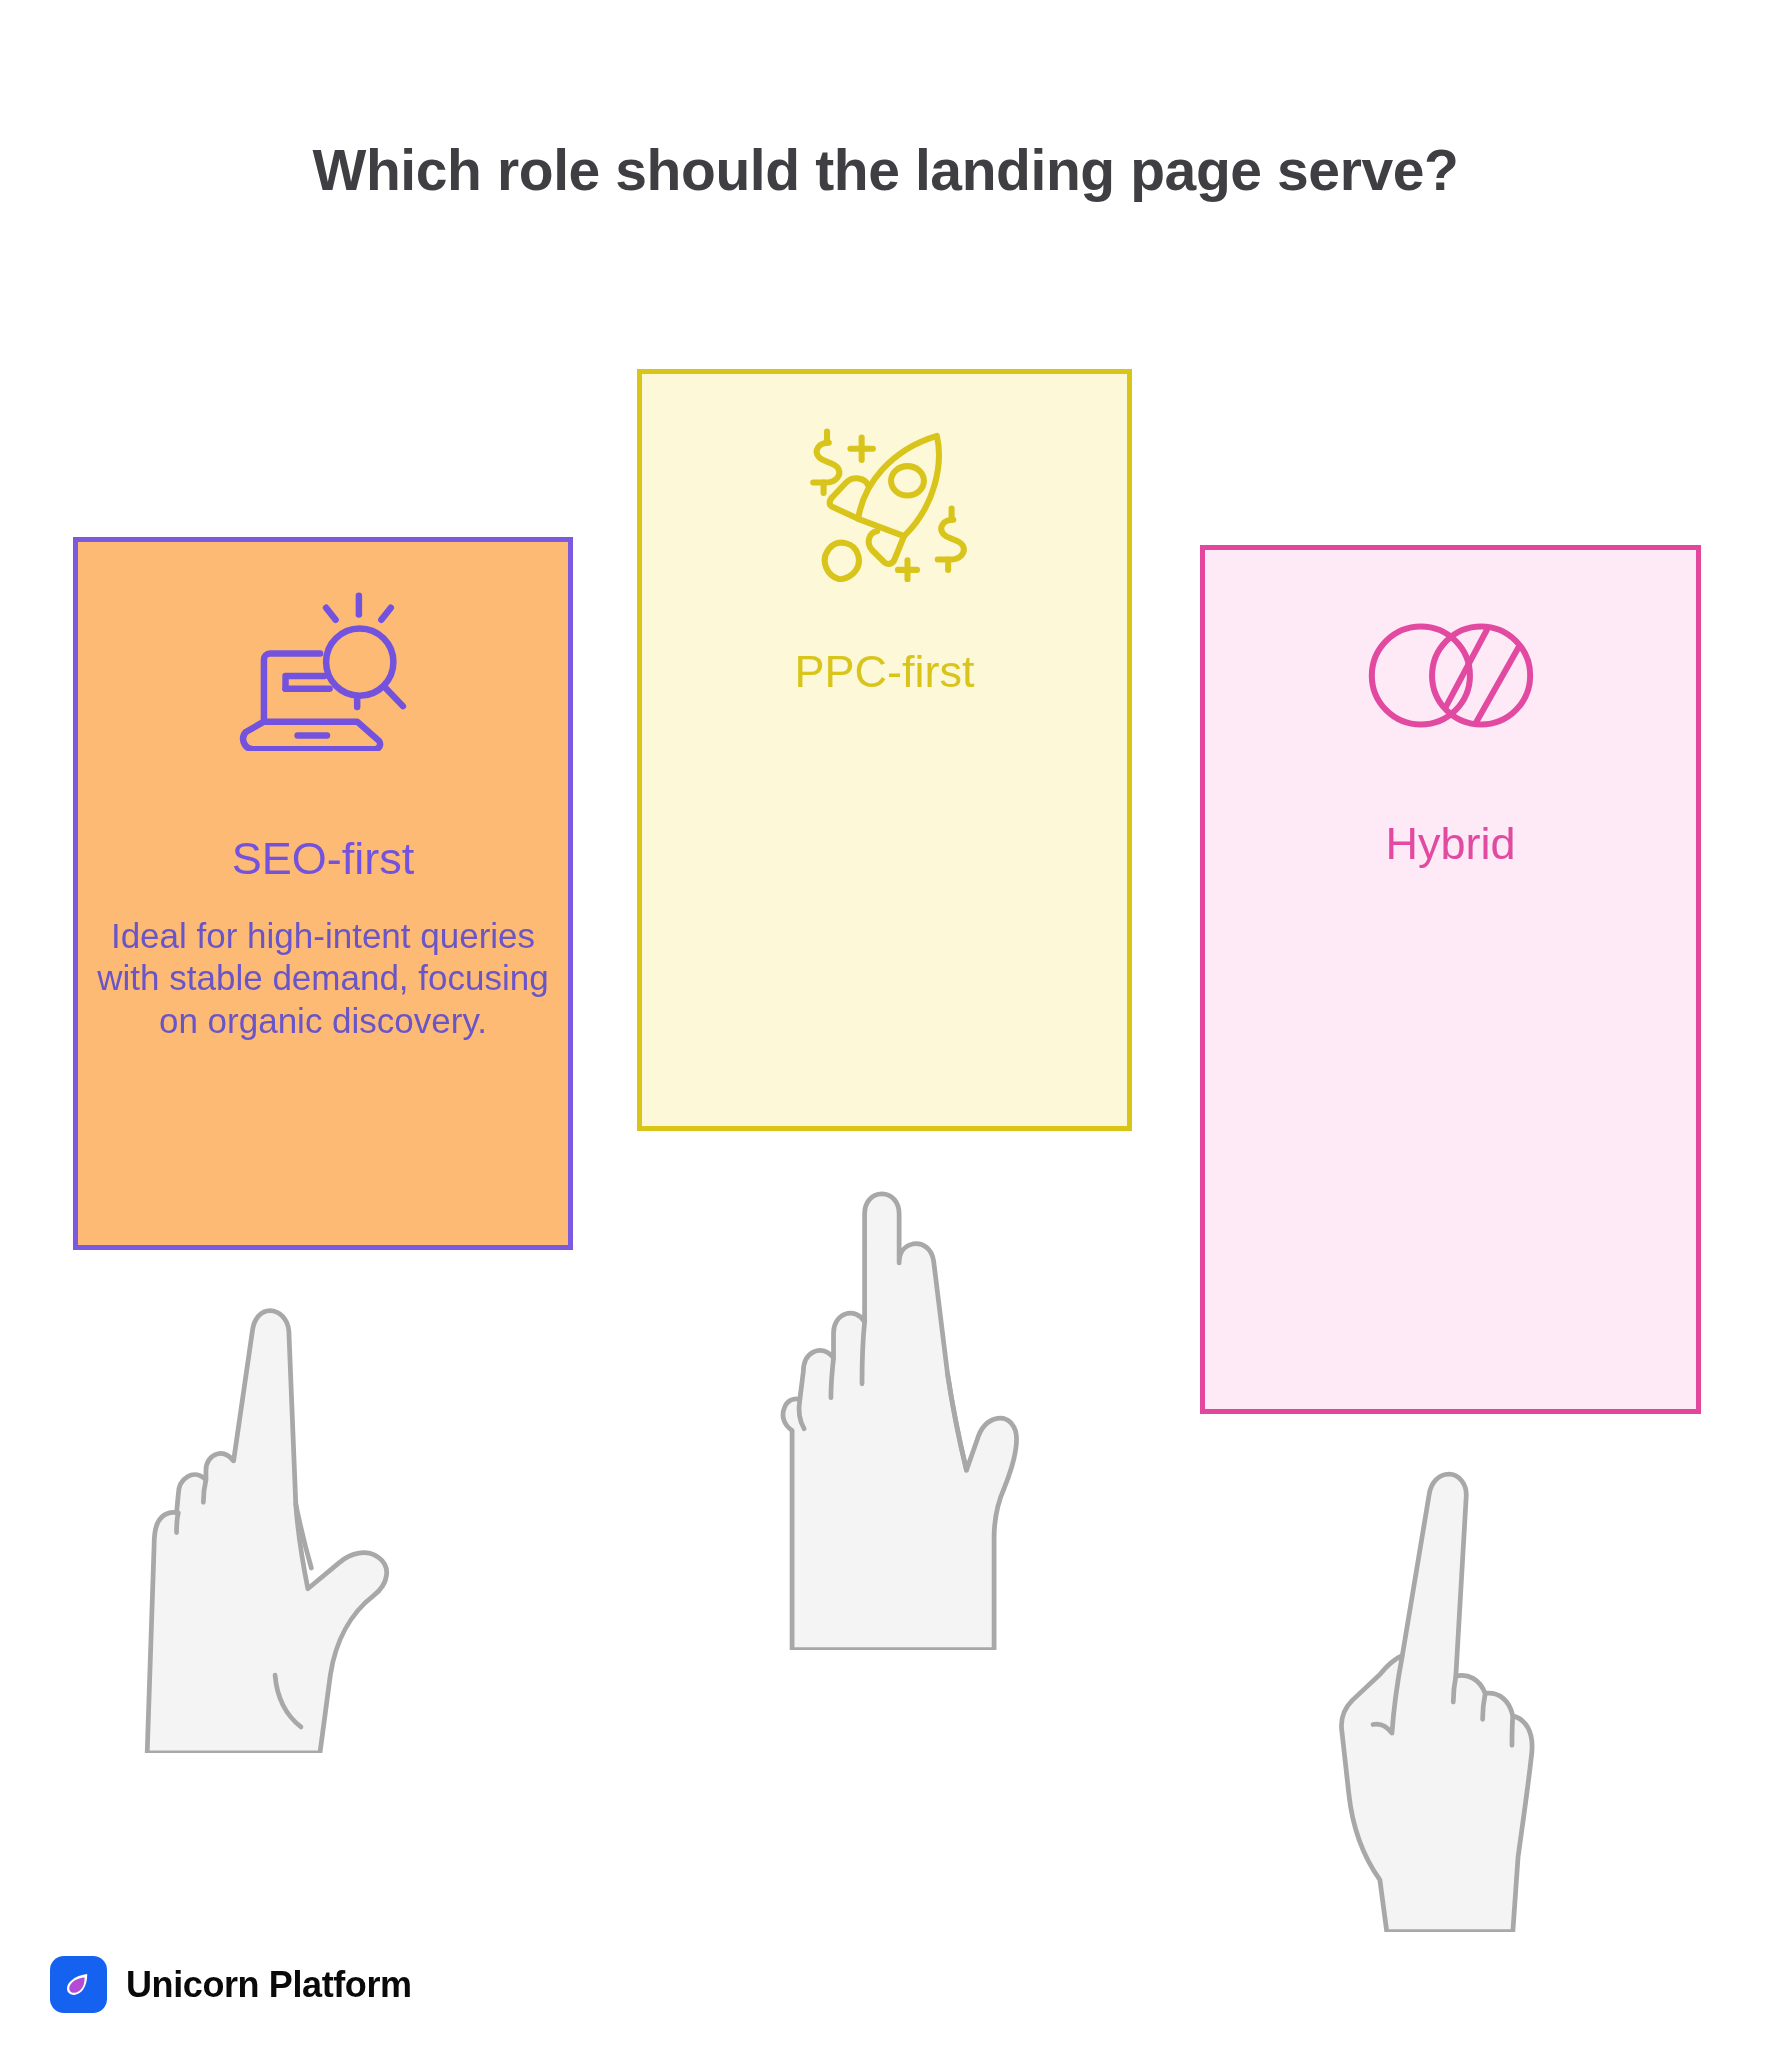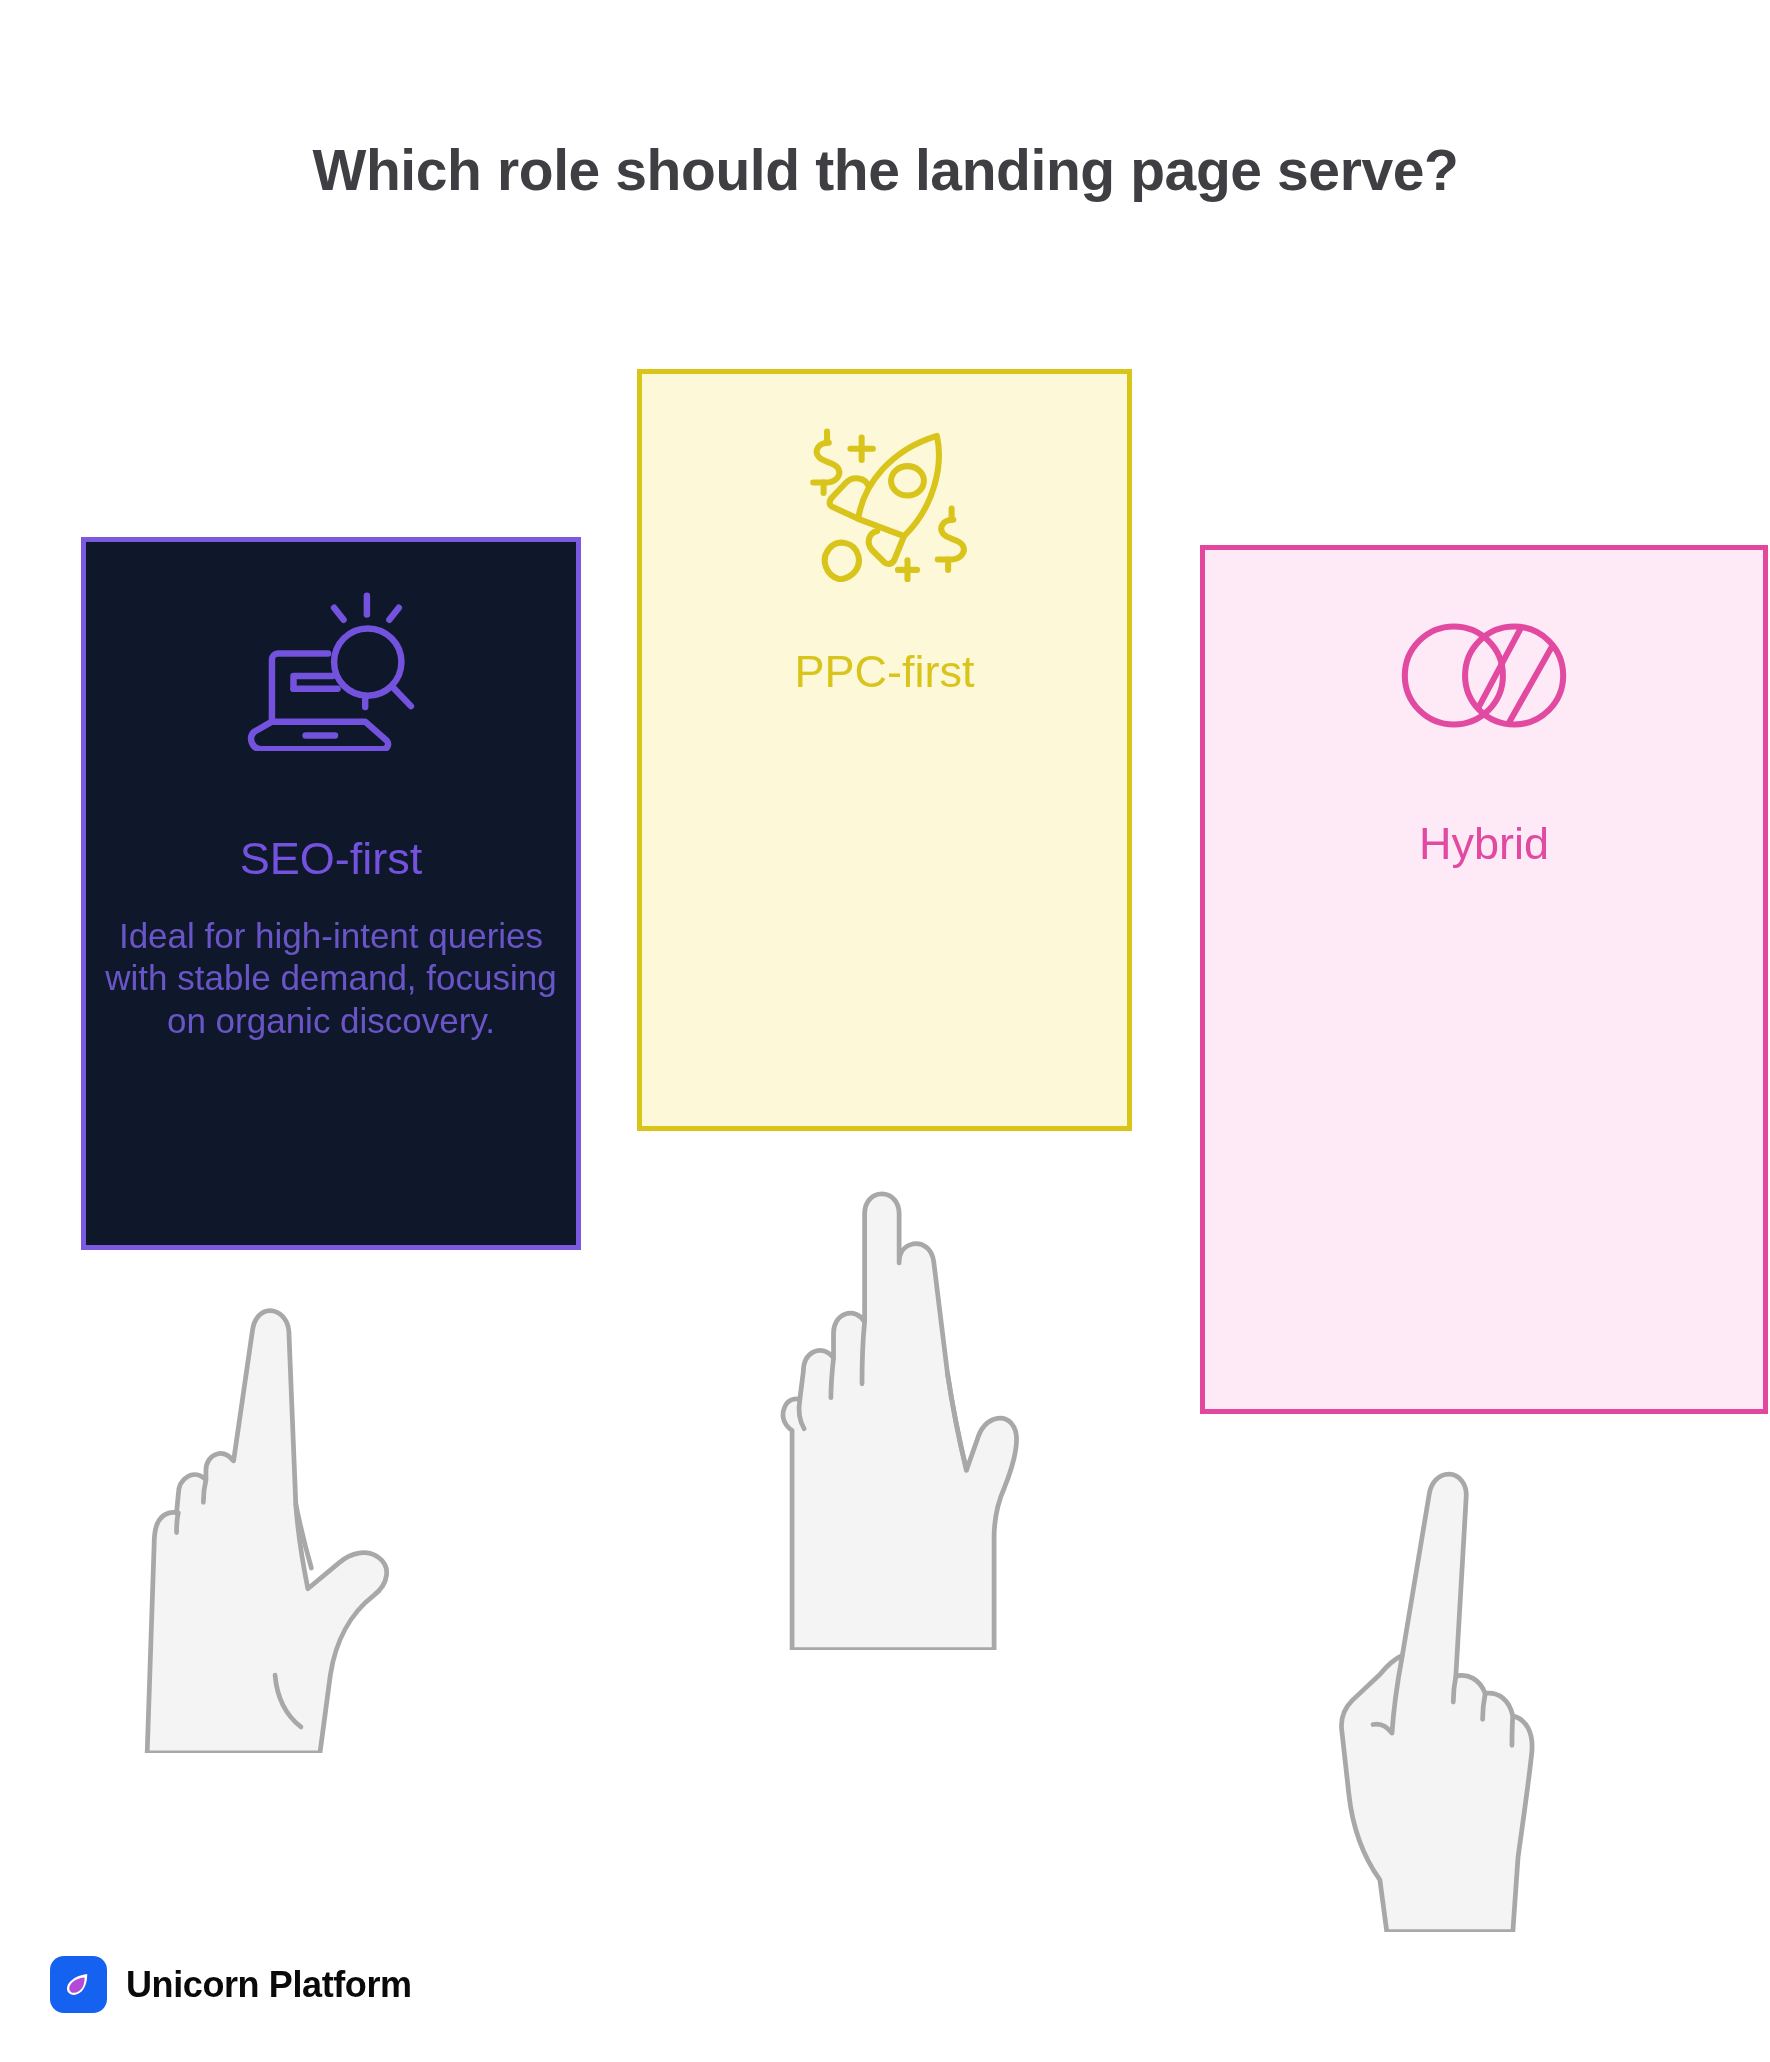--- a/index.html
+++ b/index.html
@@ -52,44 +52,44 @@
   .card-body {
     font-size: 35px;
     font-weight: 400;
     text-align: center;
     line-height: 1.22;
     padding: 0 15.6px;
   }
 
   
   #card-seo {
-    left: 81px; top: 537px;
+    left: 73px; top: 537px;
     width: 500px; height: 713px;
     border-color: #7b5ae0;
-    background: #0f172a;
+    background: #fdba74;
   }
   #card-seo .card-icon { margin-top: 45px; }
   #card-seo .card-heading { color: #7352dd; margin-top: 80px; }
   #card-seo .card-body   { color: #6a55c8; margin-top: 31px; }
 
   
   #card-ppc {
     left: 637px; top: 369px;
     width: 495px; height: 762px;
     border-color: #d8c518;
     background: #fdf8d7;
   }
   #card-ppc .card-icon { margin-top: 48px; }
   #card-ppc .card-heading { color: #d9c41c; margin-top: 62px; }
   #card-ppc .card-body   { color: #9c9216; margin-top: 26px; }
 
   
   #card-hybrid {
     left: 1200px; top: 545px;
-    width: 568px; height: 869px;
+    width: 501px; height: 869px;
     border-color: #e2469d;
     background: #fdeaf6;
   }
   #card-hybrid .card-icon { margin-top: 73px; }
   #card-hybrid .card-heading { color: #e14aa0; margin-top: 88px; }
   #card-hybrid .card-body   { color: #d2539f; margin-top: 26px; }
 
   
   .hand { position: absolute; }
   #hand-left   { left: 104px;  top: 1269px; }

